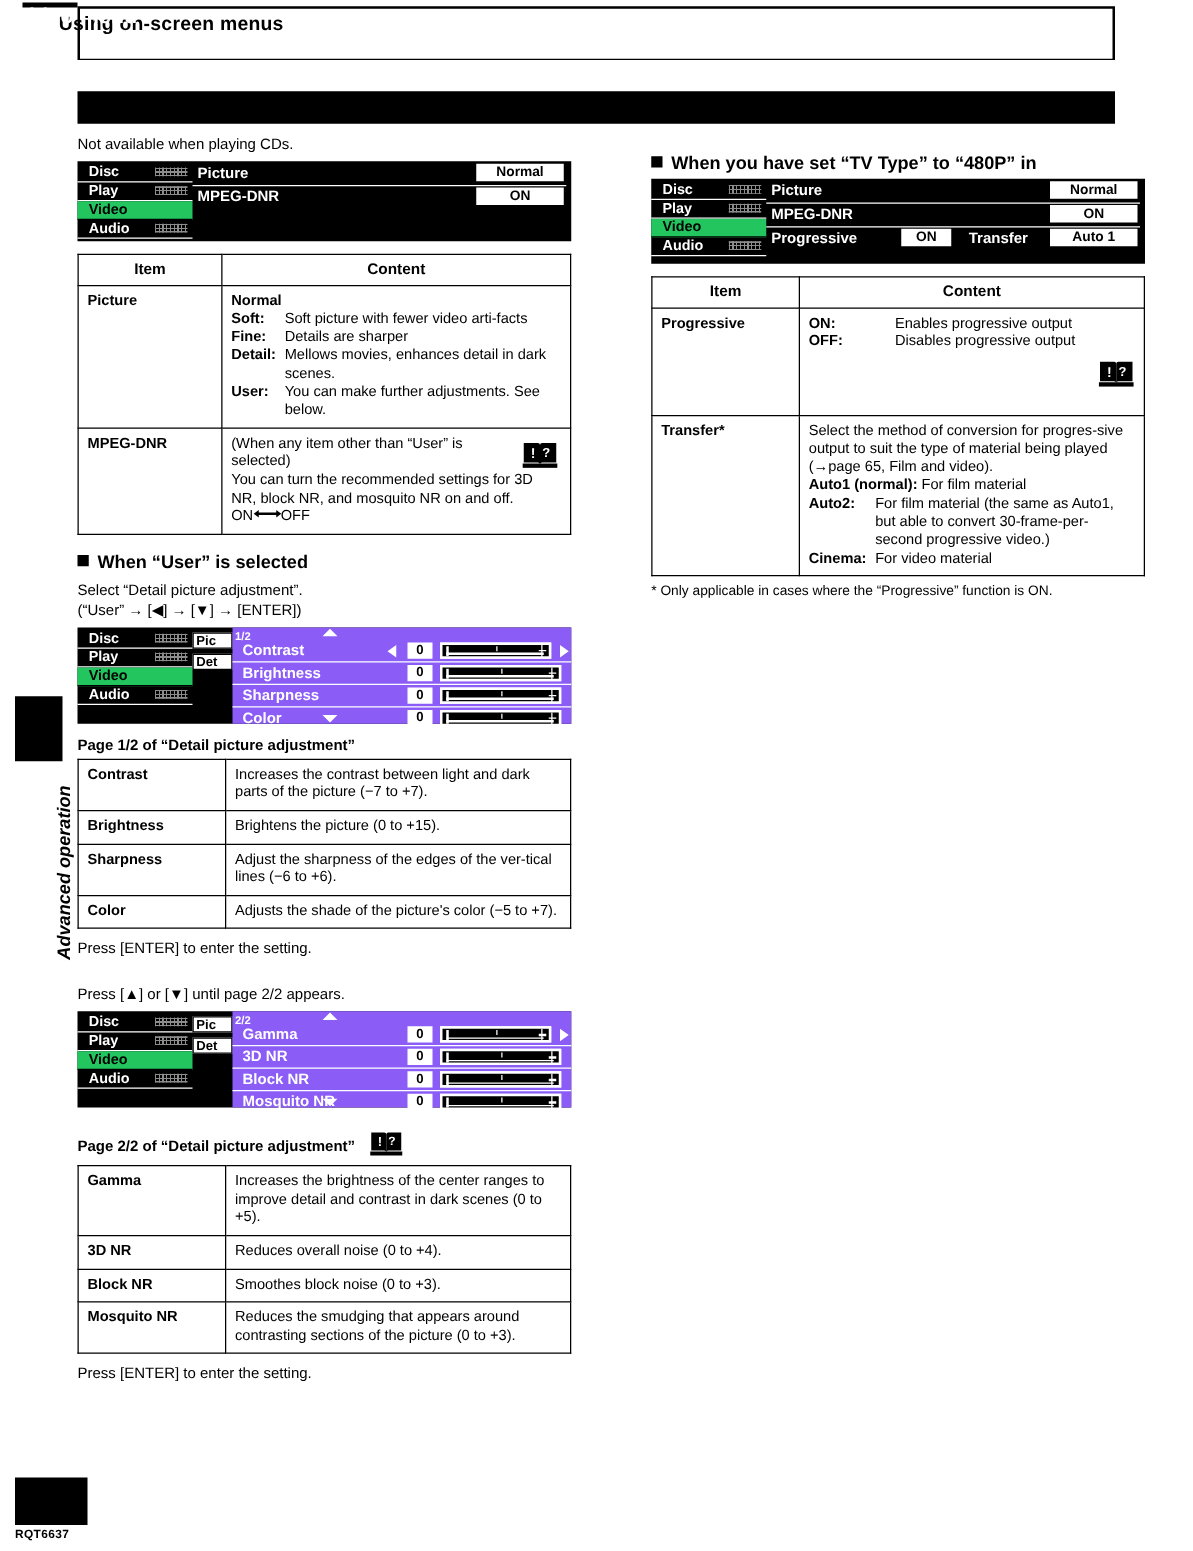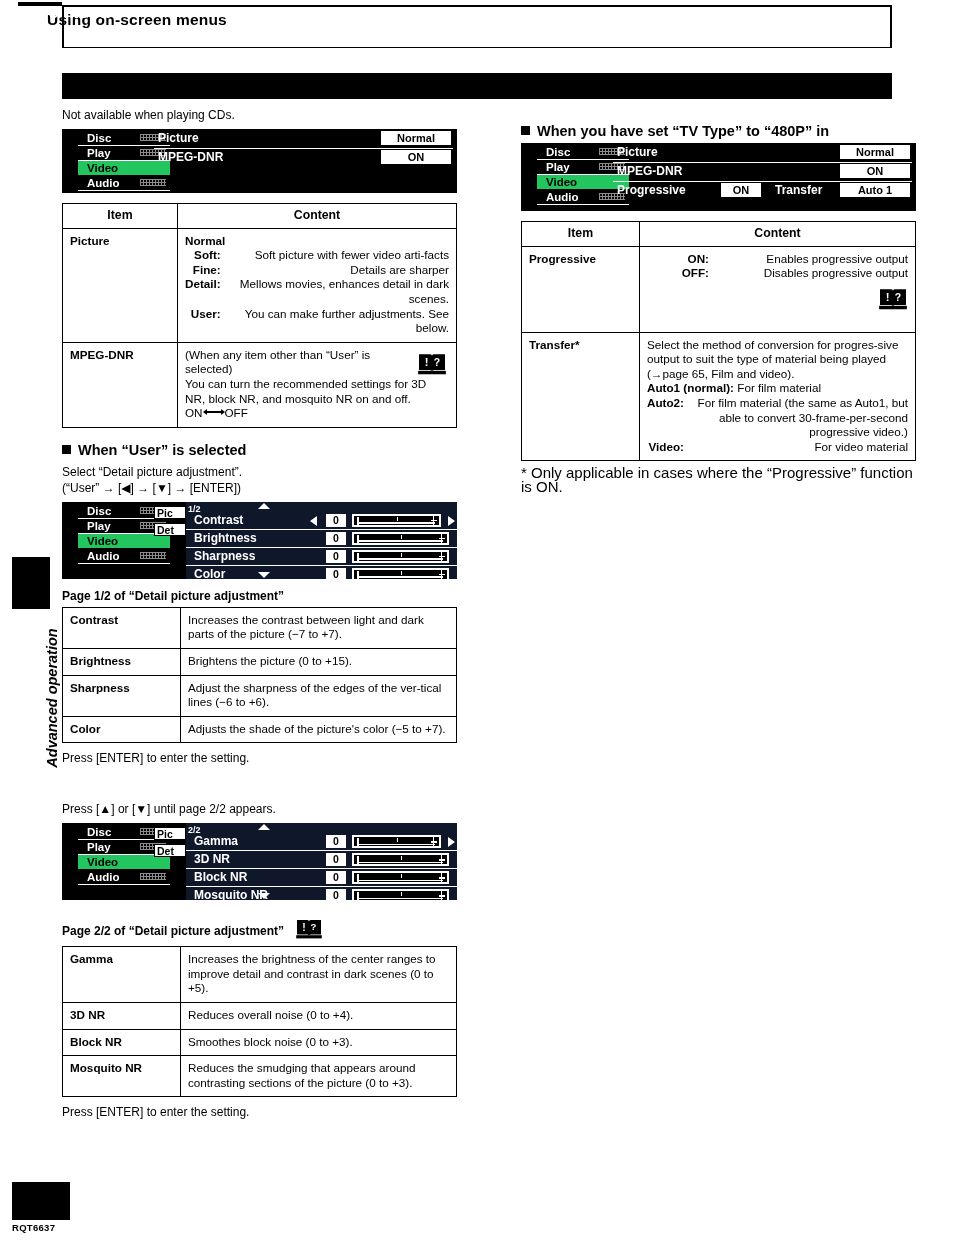--- a/index.html
+++ b/index.html
@@ -144,21 +144,21 @@
     background: #000;
     margin-right: 7px;
     vertical-align: 1px;
   }
   .caption {
     font-size: 12px;
     font-weight: bold;
     margin: 0 0 4px 0;
   }
   .footnote {
-    font-size: 15px;
+    font-size: 11px;
     margin: 5px 0 0 0;
     line-height: 14px;
   }
 
   
   .badge-row {
     margin: 7px 0 8px 0;
     height: 15px;
   }
   .badge {
@@ -181,21 +181,21 @@
 
   
   .osd {
     position: relative;
     background: #000;
     margin: 2px 0 10px 0;
     box-sizing: border-box;
   }
   .osd-tabs {
     position: absolute;
-    left: 16px;
+    left: 0;
     top: 0;
     width: 92px;
     padding: 2px 0 0 0;
   }
   .osd-tab {
     color: #fff;
     font-size: 11.5px;
     font-weight: bold;
     height: 15px;
     line-height: 14px;
@@ -303,21 +303,21 @@
     color: #fff;
     font-size: 9px;
     font-weight: bold;
   }
   .osd-panel {
     position: absolute;
     left: 124px;
     top: 0;
     right: 0;
     bottom: 0;
-    background: #0f172a;
+    background: #8b5cf6;
   }
   .osd-arrow-up, .osd-arrow-dn {
     position: absolute;
     left: 72px;
     width: 0; height: 0;
     border-left: 6px solid transparent;
     border-right: 6px solid transparent;
   }
   .osd-arrow-up { top: 1px; border-bottom: 6px solid #fff; }
   .osd-arrow-dn { bottom: 1px; border-top: 6px solid #fff; }
@@ -439,21 +439,21 @@
     font-size: 11.7px;
     line-height: 14.6px;
   }
   table.doc th {
     text-align: center;
     font-weight: bold;
     font-size: 12.3px;
     padding: 4px 0 5px 0;
   }
   td.item { font-weight: bold; white-space: nowrap; }
-  .dfn { display: table; width: 100%; text-align: right; }
+  .dfn { display: table; width: 100%; }
   .dfn-row { display: table-row; }
   .dfn-t, .dfn-d { display: table-cell; vertical-align: top; }
   .dfn-t { font-weight: bold; white-space: nowrap; padding-right: 7px; }
   .bold { font-weight: bold; }
 
   
   .book-icon {
     display: inline-block;
     width: 30px;
     height: 26px;
@@ -693,21 +693,21 @@
     </tr>
     <tr>
       <td class="item">Color</td>
       <td>Adjusts the shade of the picture's color (−5 to +7).</td>
     </tr>
   </tbody>
     </table>
 
   <p class="body-text" style="margin-top:8px;">Press [ENTER] to enter the setting.</p>
 
-  <p class="body-text" style="margin-top:36px;">Press [▲] or [▼] until page 2/2 appears.</p>
+  <p class="body-text" style="margin-top:22px;">Press [▲] or [▼] until page 2/2 appears.</p>
 
   <div class="osd" style="height:77px;">
     <div class="osd-tabs">
       <div class="osd-tab"><span>Disc</span><span class="speck"></span></div>
       <div class="osd-tab"><span>Play</span><span class="speck"></span></div>
       <div class="osd-tab selected"><span>Video</span></div>
       <div class="osd-tab"><span>Audio</span><span class="speck"></span></div>
     </div>
     <div class="osd-mini-col">
       <div class="osd-mini">Pic</div>
@@ -886,21 +886,21 @@
         <div>
           <span class="bold">Auto1 (normal):</span>
           <span>For film material</span>
         </div>
         <div class="dfn">
           <div class="dfn-row">
             <span class="dfn-t">Auto2:</span>
             <span class="dfn-d">For film material (the same as Auto1, but able to convert 30-frame-per-second progressive video.)</span>
           </div>
           <div class="dfn-row">
-            <span class="dfn-t">Video:</span>
+            <span class="dfn-t">Cinema:</span>
             <span class="dfn-d">For video material</span>
           </div>
         </div>
       </td>
     </tr>
   </tbody>
     </table>
 
   <p class="footnote">* Only applicable in cases where the “Progressive” function is ON.</p>
 </div>

